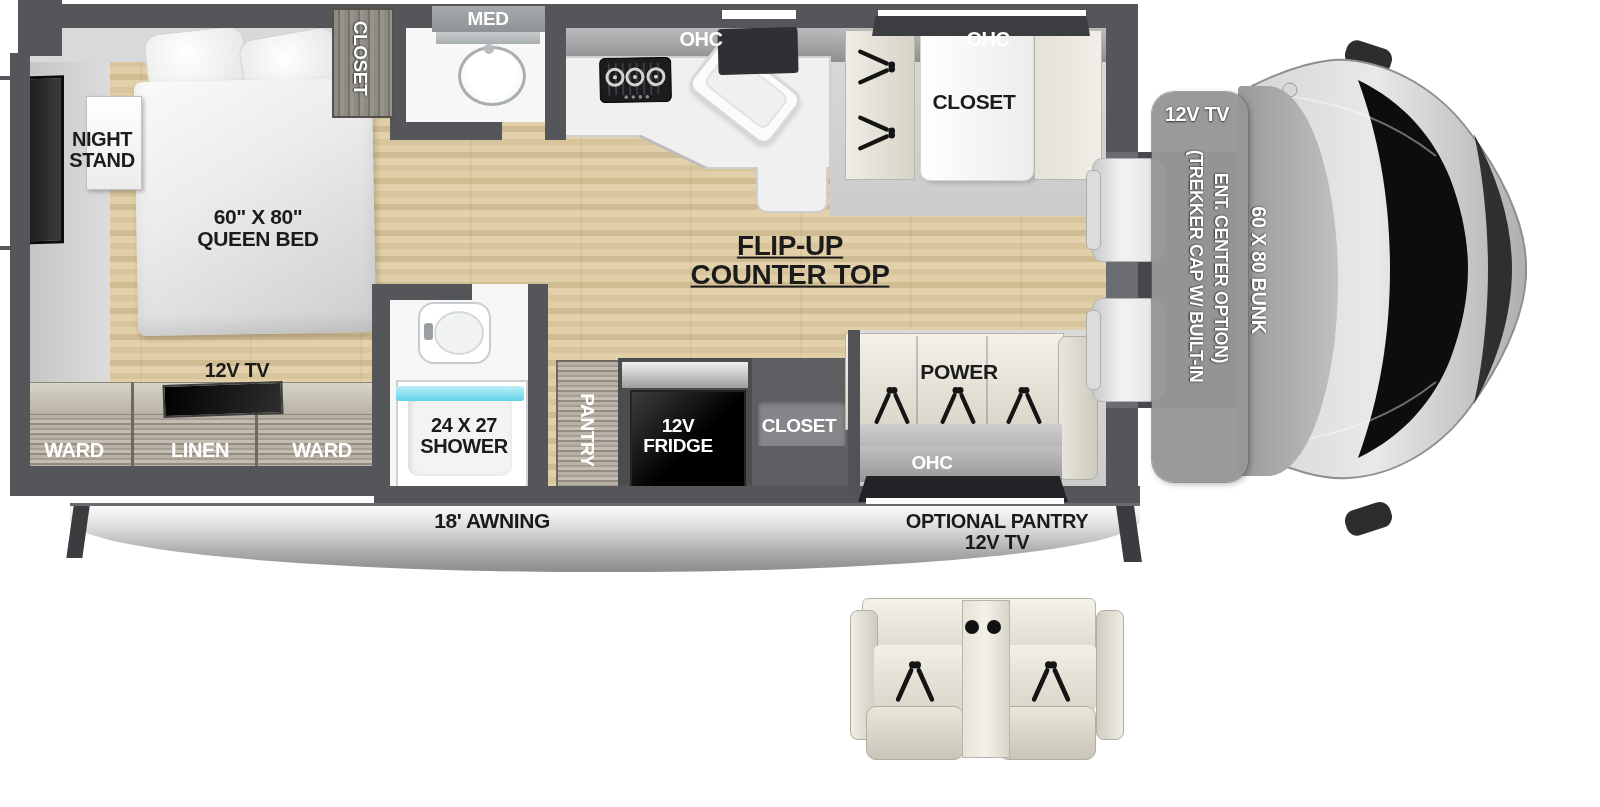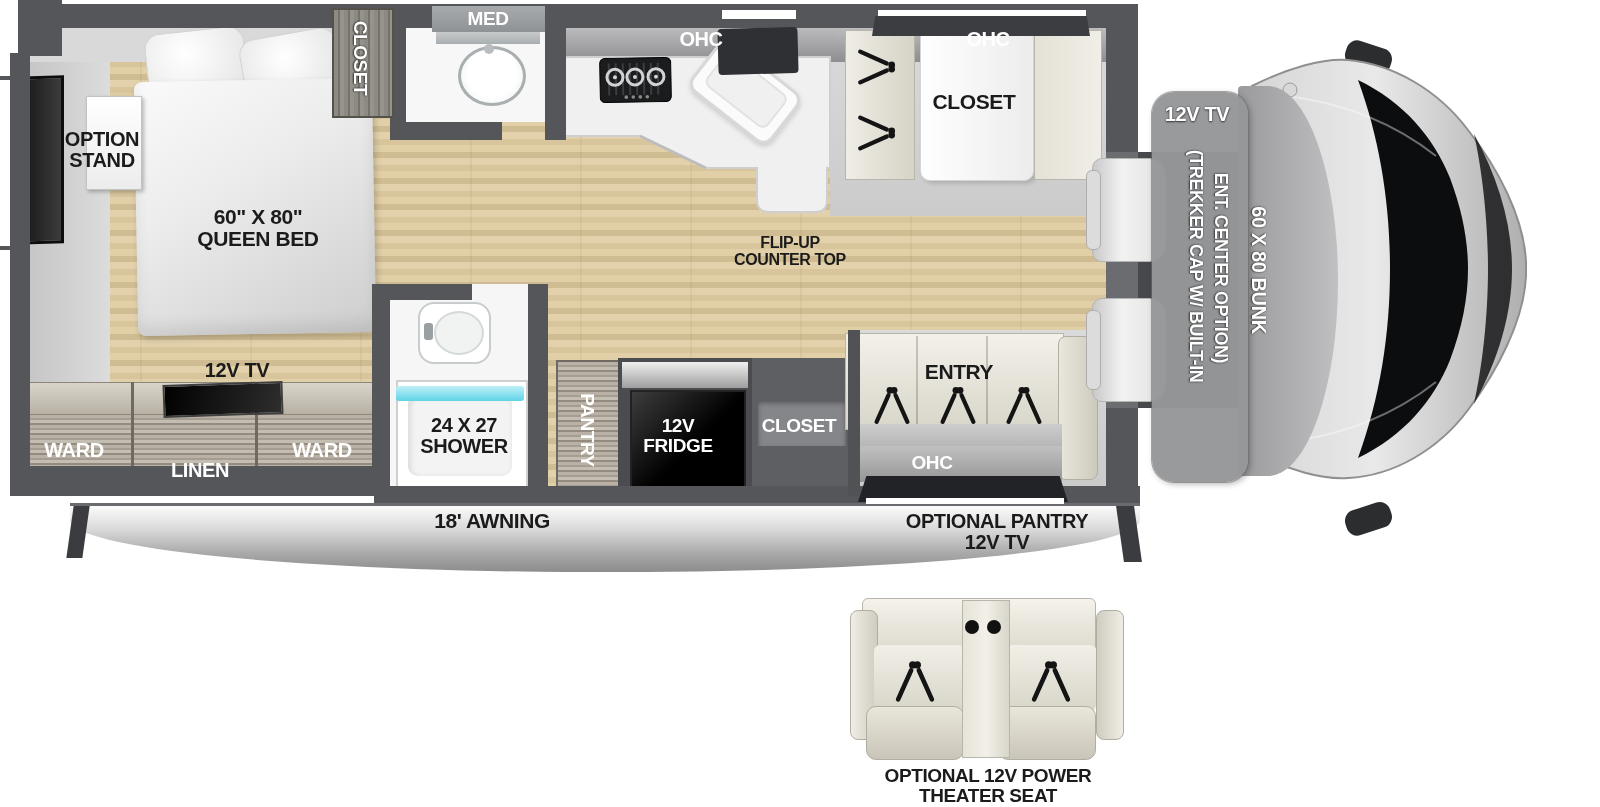--- a/index.html
+++ b/index.html
@@ -236,45 +236,43 @@
       <circle cx="16.5" cy="4.5" r="2.4" fill="#141414"></circle>
   </svg>
   <svg class="belt" style="left:1027px;top:658px;z-index:7;" width="48" height="46" viewBox="0 0 30 30">
     <line x1="4" y1="27" x2="12.5" y2="8" stroke="#141414" stroke-width="3" stroke-linecap="round"></line>
       <circle cx="13.5" cy="4.5" r="2.4" fill="#141414"></circle>
     <line x1="26" y1="27" x2="17.5" y2="8" stroke="#141414" stroke-width="3" stroke-linecap="round"></line>
       <circle cx="16.5" cy="4.5" r="2.4" fill="#141414"></circle>
   </svg>
 
   <div class="lbl w sh r90" style="left:360px;top:58px;font-size:19px;">CLOSET</div>
-  <div class="lbl" style="left:102px;top:150px;font-size:20px;">OPTION
+  <div class="lbl" style="left:102px;top:150px;font-size:20px;">NIGHT
 STAND</div>
   <div class="lbl" style="left:258px;top:228px;font-size:21px;">60" X 80"
 QUEEN BED</div>
   <div class="lbl" style="left:237px;top:370px;font-size:20px;">12V TV</div>
   <div class="lbl w" style="left:74px;top:450px;font-size:20px;">WARD</div>
-  <div class="lbl w" style="left:200px;top:450px;font-size:20px;margin-top:20px;">LINEN</div>
+  <div class="lbl w" style="left:200px;top:450px;font-size:20px;">LINEN</div>
   <div class="lbl w" style="left:322px;top:450px;font-size:20px;">WARD</div>
   <div class="lbl w" style="left:488px;top:19px;font-size:19px;">MED</div>
   <div class="lbl" style="left:464px;top:436px;font-size:20px;">24 X 27
 SHOWER</div>
   <div class="lbl w" style="left:701px;top:39px;font-size:20px;">OHC</div>
-  <div class="lbl" style="left:790px;top:252px;font-size:16px;">FLIP-UP
+  <div class="lbl" style="left:790px;top:260px;font-size:28px;text-decoration:underline;">FLIP-UP
 COUNTER TOP</div>
   <div class="lbl w r90" style="left:587px;top:430px;font-size:19px;">PANTRY</div>
   <div class="lbl w" style="left:678px;top:436px;font-size:19px;">12V
 FRIDGE</div>
   <div class="lbl w" style="left:799px;top:426px;font-size:19px;">CLOSET</div>
   <div class="lbl w" style="left:988px;top:39px;font-size:20px;">OHC</div>
   <div class="lbl" style="left:974px;top:102px;font-size:21px;">CLOSET</div>
-  <div class="lbl" style="left:959px;top:372px;font-size:21px;">ENTRY</div>
+  <div class="lbl" style="left:959px;top:372px;font-size:21px;">POWER</div>
   <div class="lbl w" style="left:932px;top:463px;font-size:19px;">OHC</div>
   <div class="lbl w sh" style="left:1197px;top:114px;font-size:20px;">12V TV</div>
   <div class="lbl w sh r90" style="left:1196px;top:266px;font-size:18px;">(TREKKER CAP W/ BUILT-IN</div>
   <div class="lbl w sh r90" style="left:1221px;top:268px;font-size:18px;">ENT. CENTER OPTION)</div>
   <div class="lbl w sh r90" style="left:1258px;top:270px;font-size:20px;">60 X 80 BUNK</div>
   <div class="lbl" style="left:492px;top:521px;font-size:21px;">18' AWNING</div>
   <div class="lbl" style="left:997px;top:532px;font-size:20px;">OPTIONAL PANTRY
 12V TV</div>
-  <div class="lbl" style="left:988px;top:786px;font-size:19px;">OPTIONAL 12V POWER
-THEATER SEAT</div>
 
 </div>
 
 </body></html>

